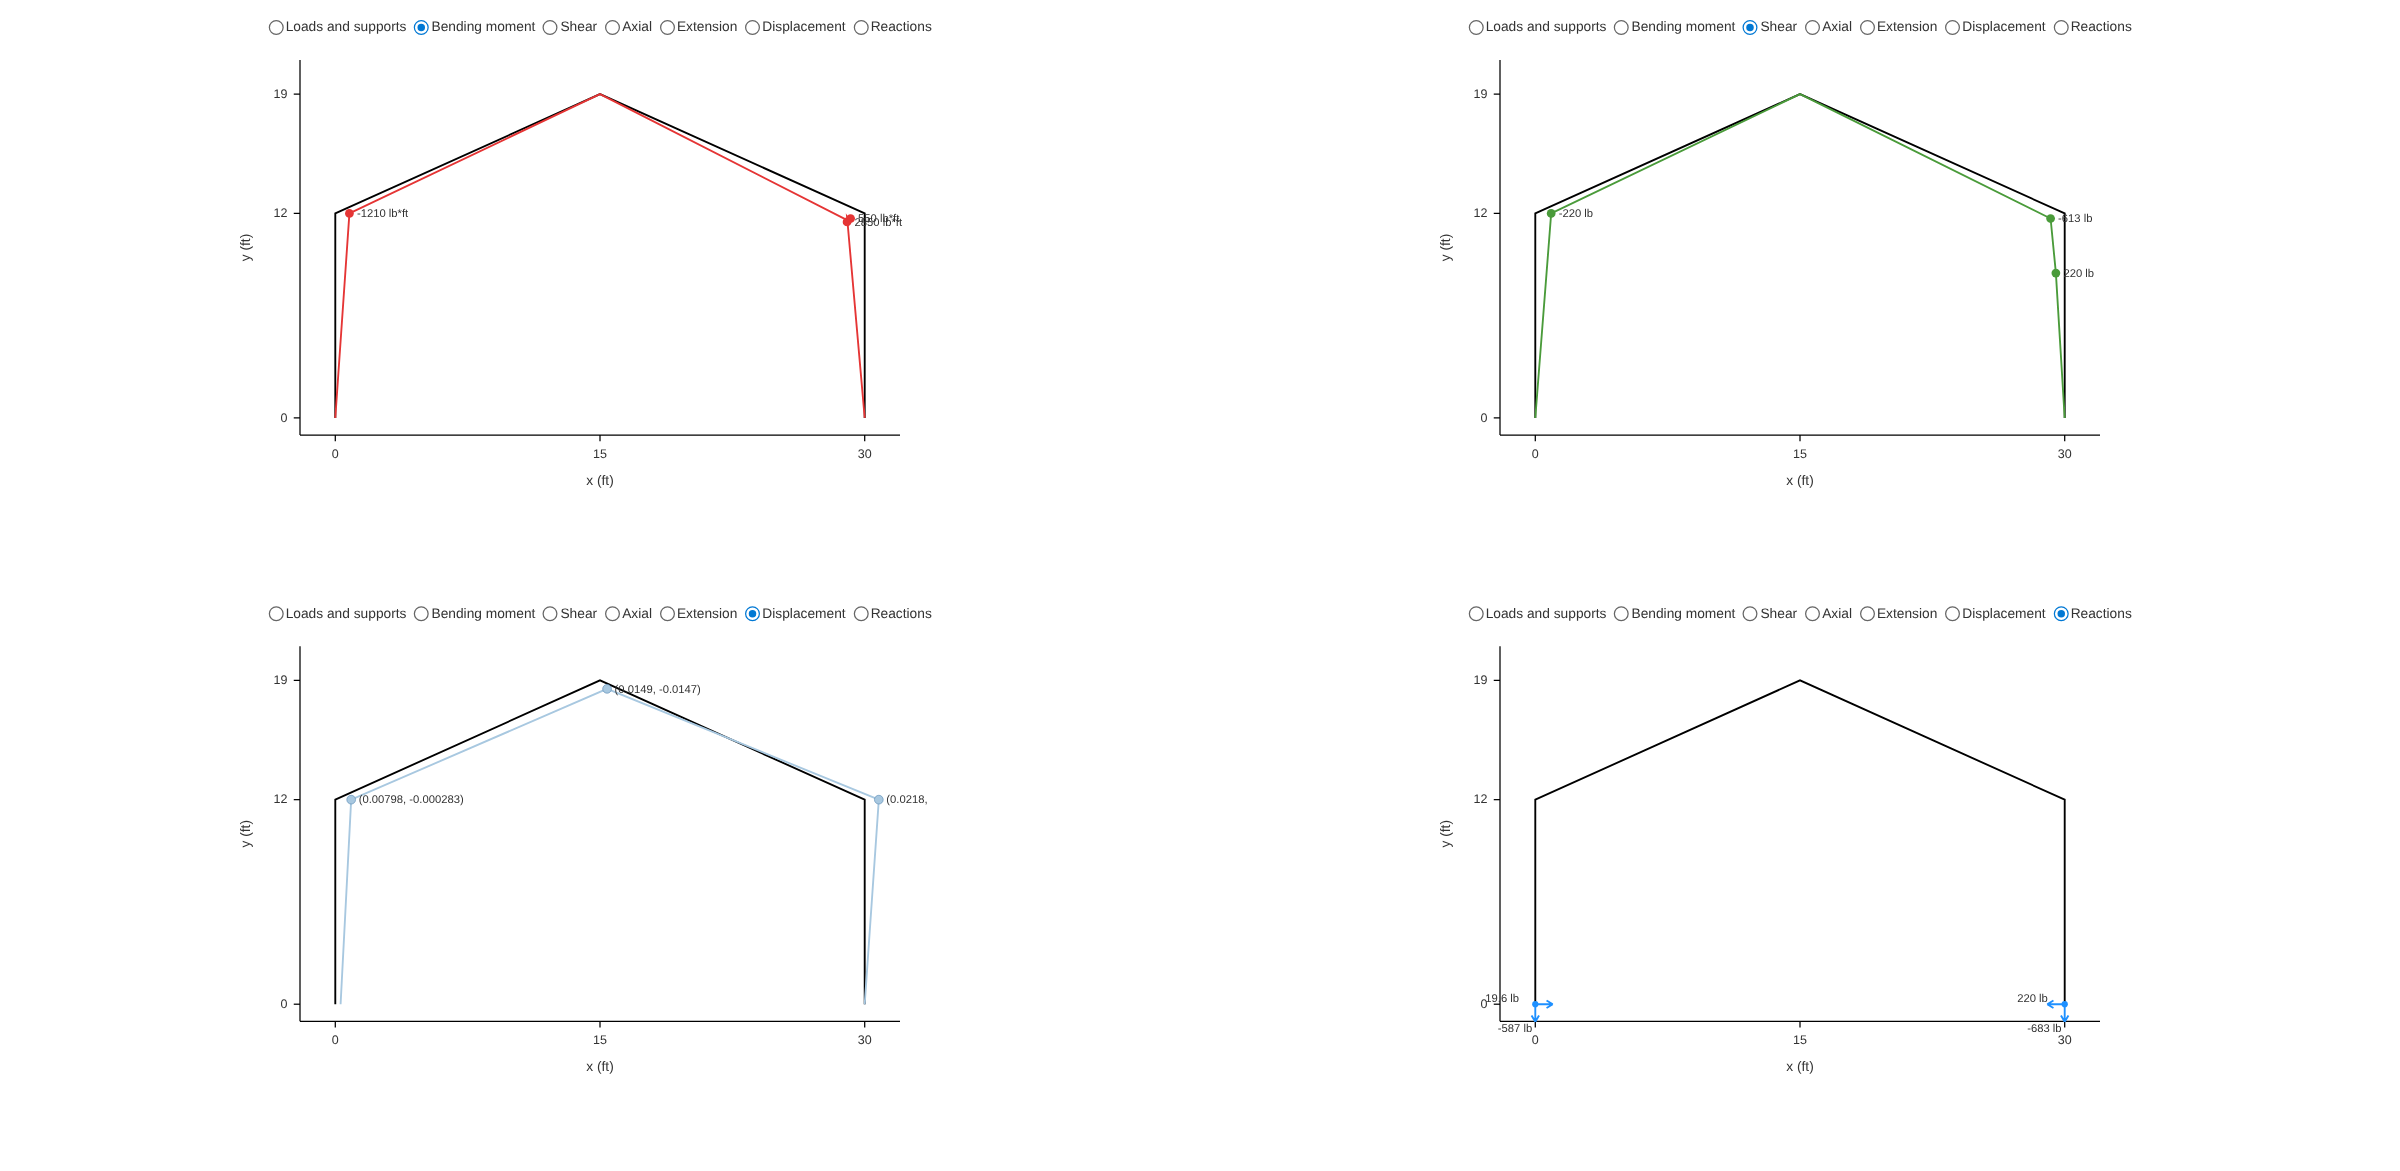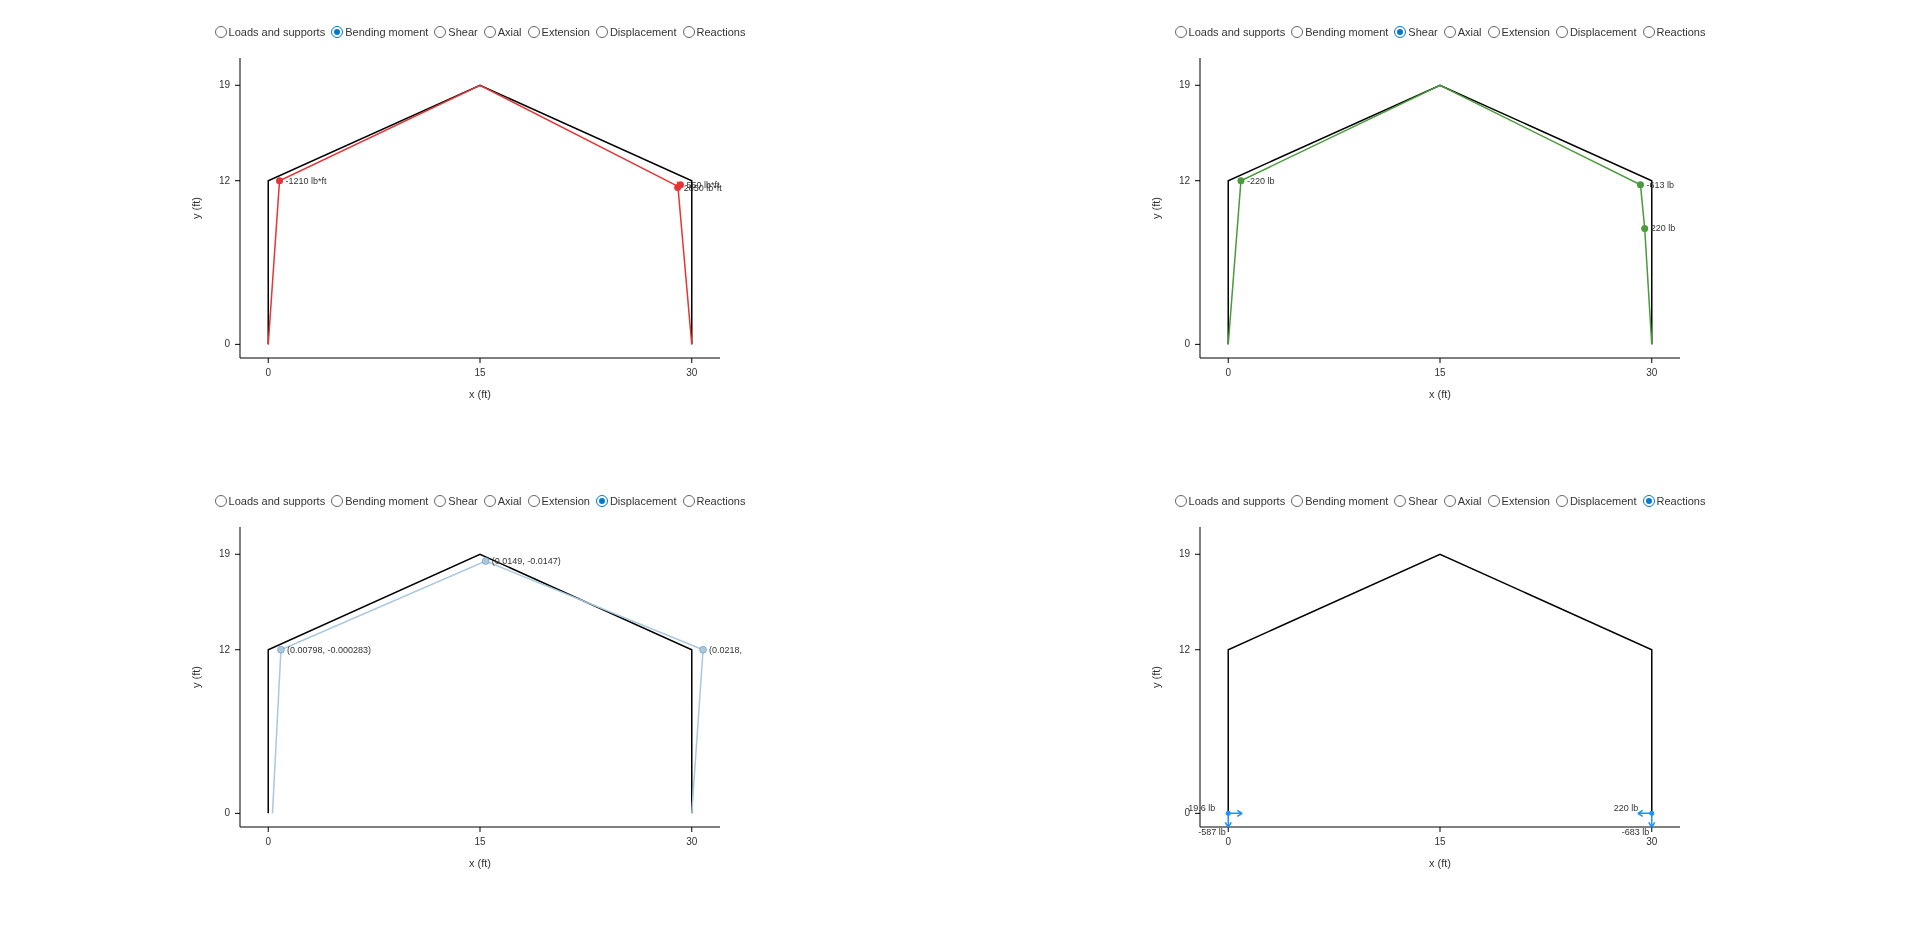--- a/index.html
+++ b/index.html
@@ -1,18 +1,18 @@
 <!DOCTYPE html>
 <html><head>
 <meta charset="utf-8">
 <style>
 body{margin:0;font-family:"Segoe UI",Arial,sans-serif;font-size:11px;color:#333;background:#fff}
 .grid{display:grid;grid-template-columns:1fr 1fr;grid-template-rows:1fr 1fr;width:1920px;height:937px}
 .cell{display:flex;flex-direction:column;align-items:center;padding:10px 40px}
-.radio-row{display:flex;gap:6px;margin:16px 0 10px}
+.radio-row{display:flex;gap:6px;margin:6px 0 10px}
 .radio-item{display:flex;align-items:center;gap:2px;cursor:pointer}
 .radio-circle{width:12px;height:12px;border:1px solid #666;border-radius:50%;position:relative;box-sizing:border-box}
 .radio-circle.checked{border-color:#0078d4}
 .radio-circle.checked::after{content:"";position:absolute;top:2px;left:2px;width:6px;height:6px;background:#0078d4;border-radius:50%}
 svg text{font-size:10px;fill:#333}
 .axis{stroke:#000;stroke-width:1}
 .frame-line{stroke:#000;stroke-width:1.5;fill:none}
 .overlay-red{stroke:#e53535;stroke-width:1.5;fill:none}
 .overlay-green{stroke:#4a9b3a;stroke-width:1.5;fill:none}
 .overlay-blue{stroke:#a8c8e0;stroke-width:1.5;fill:none}

